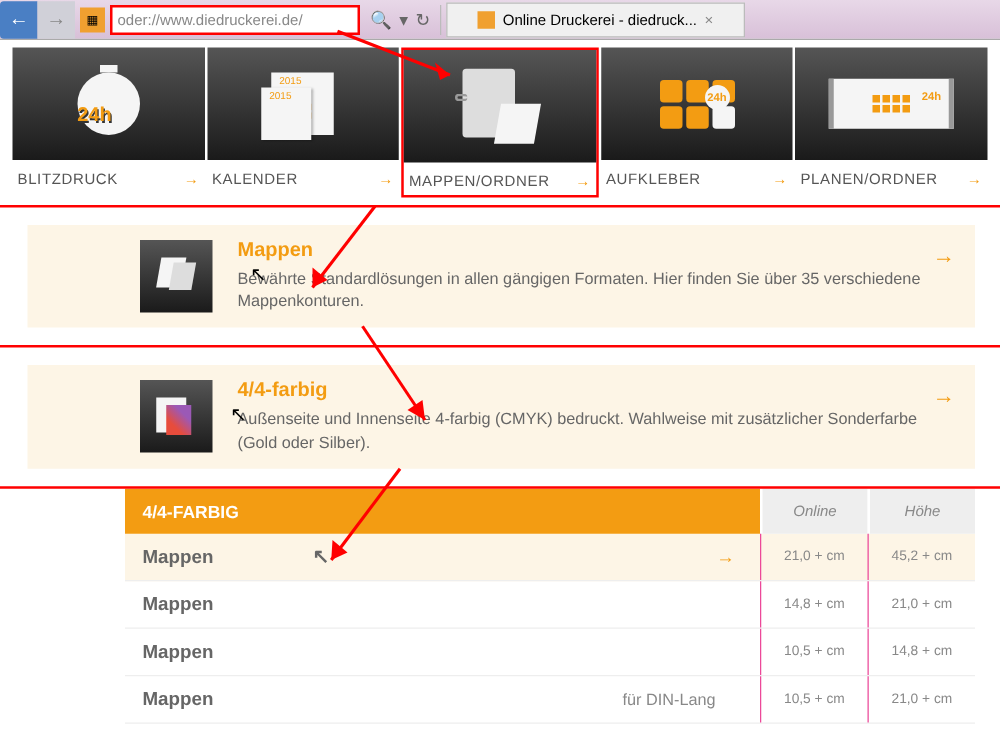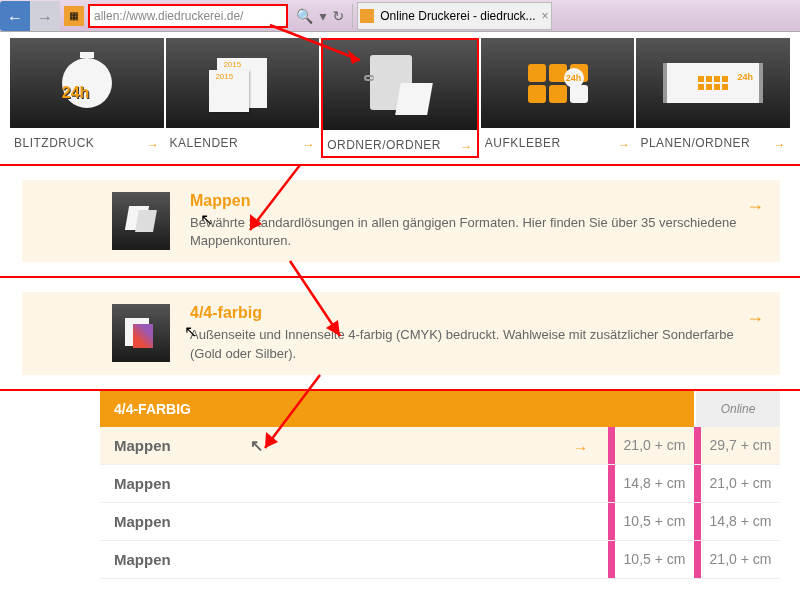--- a/index.html
+++ b/index.html
@@ -5,21 +5,21 @@
   * { box-sizing: border-box; margin: 0; padding: 0; }
   body { font-family: Arial, sans-serif; width: 800px; height: 600px; background: #fff; overflow: hidden; }
   
   .browser-bar { display: flex; align-items: center; height: 32px; background: linear-gradient(#e8d8e8, #d8c0d8); border-bottom: 1px solid #aaa; }
   .nav-btn { width: 30px; height: 30px; display: flex; align-items: center; justify-content: center; color: #fff; font-size: 16px; cursor: pointer; }
   .nav-back { background: #4a7fc4; border-radius: 3px 0 0 3px; }
   .nav-fwd { background: #d0d0d8; color: #888; }
   .url-favicon { width: 20px; height: 20px; background: #f0a030; margin: 0 4px; display: flex; align-items: center; justify-content: center; font-size: 10px; }
   .url-bar { flex: 0 0 200px; height: 24px; background: #fff; border: 2px solid red; display: flex; align-items: center; padding: 0 4px; font-size: 12px; color: #888; }
   .url-ctrls { display: flex; gap: 6px; padding: 0 8px; color: #666; font-size: 14px; border-right: 1px solid #bbb; height: 24px; align-items: center; }
-  .tab { display: flex; align-items: center; gap: 6px; padding: 0 2px; height: 28px; background: #f0f0f0; border: 1px solid #bbb; margin-left: 4px; font-size: 12px; }
+  .tab { display: flex; align-items: center; gap: 6px; padding: 0 24px; height: 28px; background: #f0f0f0; border: 1px solid #bbb; margin-left: 4px; font-size: 12px; }
   .tab .favicon { width: 14px; height: 14px; background: #f0a030; }
   .tab .close { color: #888; }
   
   .cat-row { display: flex; padding: 6px 10px; gap: 2px; }
   .cat { flex: 1; display: flex; flex-direction: column; cursor: pointer; }
   .cat.highlighted { border: 2px solid red; }
   .cat-img { height: 90px; background: linear-gradient(#555, #1a1a1a); display: flex; align-items: center; justify-content: center; position: relative; }
   .cat-label { display: flex; justify-content: space-between; align-items: center; padding: 8px 4px 4px; font-size: 12px; color: #555; font-weight: 500; letter-spacing: 0.5px; }
   .arrow-o { color: #f39c12; font-weight: bold; }
   
@@ -67,35 +67,35 @@
   .tf2 { width: 20px; height: 24px; background: linear-gradient(45deg, #e74c3c 30%, #9b59b6 70%); position: absolute; left: 10px; top: 6px; }
   
   .table-section { padding: 0 20px 0 100px; }
   .tbl-header { display: flex; }
   .tbl-title { flex: 1; background: #f39c12; color: #fff; font-weight: bold; padding: 10px 14px; font-size: 14px; }
   .tbl-colh { width: 86px; background: #eee; color: #888; font-size: 12px; display: flex; align-items: center; justify-content: center; border-left: 2px solid #fff; font-style: italic; }
   .tbl-row { display: flex; border-bottom: 1px solid #eee; cursor: pointer; }
   .tbl-row.hl { background: #fdf5e6; }
   .tbl-name { flex: 1; display: flex; align-items: center; justify-content: space-between; padding: 10px 20px 10px 14px; color: #666; font-weight: bold; font-size: 15px; position: relative; }
   .tbl-format { width: 120px; display: flex; align-items: center; color: #888; font-size: 13px; padding-left: 10px; }
-  .tbl-dim { width: 86px; display: flex; align-items: center; justify-content: center; color: #888; font-size: 14px; border-left: 7px solid #ec4899; }
+  .tbl-dim { width: 86px; display: flex; align-items: center; justify-content: center; color: #888; font-size: 11px; border-left: 1px solid #ec4899; }
   
   .red-arrow { position: absolute; pointer-events: none; }
   svg.arrow-svg { overflow: visible; }
   .arrow-line { stroke: red; stroke-width: 2.5; fill: none; }
   .arrow-head { fill: red; }
 </style>
 </head>
 <body>
 
 <div class="browser-bar">
   <div class="nav-btn nav-back">←</div>
   <div class="nav-btn nav-fwd">→</div>
   <div class="url-favicon">▦</div>
-  <div class="url-bar">allen://www.diedruckerei.de/</div>
+  <div class="url-bar">oder://www.diedruckerei.de/</div>
   <div class="url-ctrls">
     <span>🔍</span>
     <span>▾</span>
     <span>↻</span>
   </div>
   <div class="tab">
     <div class="favicon"></div>
     <span>Online Druckerei - diedruck...</span>
     <span class="close">×</span>
   </div>
@@ -143,21 +143,21 @@
   </div>
   <div class="cat highlighted">
     <div class="cat-img">
       <div class="folder">
           <div class="folder-back"></div>
           <div class="folder-ring"></div>
           <div class="folder-sheet"></div>
         </div>
     </div>
     <div class="cat-label">
-        <span>ORDNER/ORDNER</span>
+        <span>MAPPEN/ORDNER</span>
         <span class="arrow-o">→</span>
       </div>
   </div>
   <div class="cat">
     <div class="cat-img">
       <div class="stickers">
           <div class="sticker"></div>
           <div class="sticker"></div>
           <div class="sticker"></div>
           <div class="sticker"></div>
@@ -230,48 +230,50 @@
       <div class="opt-arrow">→</div>
       <span class="cursor" style="left:162px; top:30px;">↖</span>
     </div>
   </div>
 </div>
 
 <div class="table-section">
   <div class="tbl-header">
     <div class="tbl-title">4/4-FARBIG</div>
     <div class="tbl-colh">Online</div>
+    <div class="tbl-colh">Höhe</div>
   </div>
   <div class="tbl-row hl">
     <div class="tbl-name">
         <span>Mappen</span>
         <span class="cursor" style="position:absolute; left:150px;">↖</span>
         <span class="arrow-o">→</span>
       </div>
     <div class="tbl-dim">21,0 + cm</div>
-    <div class="tbl-dim">29,7 + cm</div>
+    <div class="tbl-dim">45,2 + cm</div>
   </div>
   <div class="tbl-row">
     <div class="tbl-name">
         <span>Mappen</span>
       </div>
     <div class="tbl-dim">14,8 + cm</div>
     <div class="tbl-dim">21,0 + cm</div>
   </div>
   <div class="tbl-row">
     <div class="tbl-name">
         <span>Mappen</span>
       </div>
     <div class="tbl-dim">10,5 + cm</div>
     <div class="tbl-dim">14,8 + cm</div>
   </div>
   <div class="tbl-row">
     <div class="tbl-name">
         <span>Mappen</span>
       </div>
+    <div class="tbl-format">für DIN-Lang</div>
     <div class="tbl-dim">10,5 + cm</div>
     <div class="tbl-dim">21,0 + cm</div>
   </div>
 </div>
 
 <svg class="red-arrow arrow-svg" style="left:260px; top:20px;" width="120" height="60">
   <line class="arrow-line" x1="10" y1="5" x2="100" y2="40"></line>
   <polygon class="arrow-head" points="100,40 88,30 92,44"></polygon>
 </svg>
 <svg class="red-arrow arrow-svg" style="left:220px; top:160px;" width="100" height="80">

